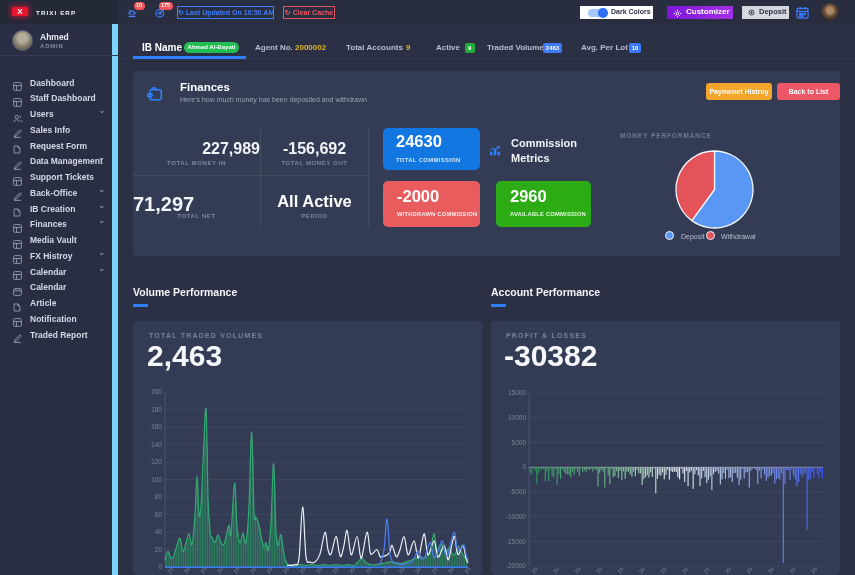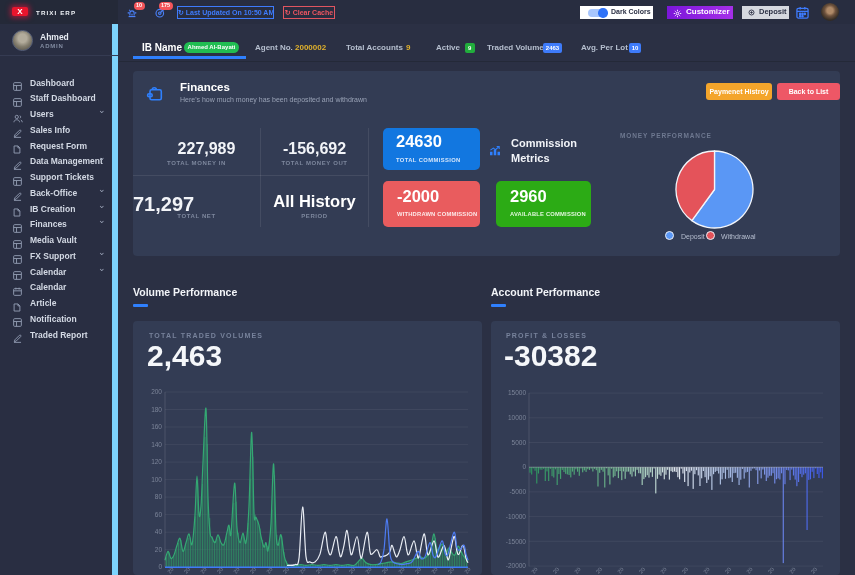--- a/index.html
+++ b/index.html
@@ -170,21 +170,21 @@
           <line x1="5.5" y1="5.5" x2="5.5" y2="13"></line>
         </svg></span>
       <span class="ml">Media Vault</span>
     </div>
 <div class="mi" style="top:224.2px">
       <span class="mic"><svg width="9" height="9" viewBox="0 0 14 14" fill="none" stroke="#8f99af" stroke-width="1.5">
           <rect x="1" y="1" width="12" height="12" rx="1.5"></rect>
           <line x1="1" y1="5.5" x2="13" y2="5.5"></line>
           <line x1="5.5" y1="5.5" x2="5.5" y2="13"></line>
         </svg></span>
-      <span class="ml">FX Support</span>
+      <span class="ml">FX Histroy</span>
       <span class="chev">⌄</span>
     </div>
 <div class="mi" style="top:240.0px">
       <span class="mic"><svg width="9" height="9" viewBox="0 0 14 14" fill="none" stroke="#8f99af" stroke-width="1.5">
           <rect x="1" y="1" width="12" height="12" rx="1.5"></rect>
           <line x1="1" y1="5.5" x2="13" y2="5.5"></line>
           <line x1="5.5" y1="5.5" x2="5.5" y2="13"></line>
         </svg></span>
       <span class="ml">Calendar</span>
       <span class="chev">⌄</span>
@@ -249,27 +249,27 @@
   </svg>
 <div class="abs" style="left:180px;top:81px;font-size:11.5px;font-weight:bold;color:#fff;">Finances</div>
 <div class="abs" style="left:180px;top:96px;font-size:7px;color:#99a2b6;">Here's how much money has been deposited and withdrawn</div>
 <div class="abs" style="left:706px;top:83px;width:66px;height:17px;background:#f4a52b;border-radius:3px;color:#fff;font-size:7px;font-weight:bold;text-align:center;line-height:17px;">Paymenet Histroy</div>
 <div class="abs" style="left:777px;top:83px;width:63px;height:17px;background:#ee5766;border-radius:3px;color:#fff;font-size:7px;font-weight:bold;text-align:center;line-height:17px;">Back to List</div>
 
 <div class="abs" style="left:260px;top:128px;width:1px;height:99px;background:rgba(255,255,255,0.085);"></div>
 <div class="abs" style="left:368px;top:128px;width:1px;height:99px;background:rgba(255,255,255,0.085);"></div>
 <div class="abs" style="left:133px;top:175px;width:235px;height:1px;background:rgba(255,255,255,0.085);"></div>
 
-<div class="abs" style="left:133px;top:140px;width:127px;text-align:center;font-size:16px;font-weight:bold;color:#f2f4f8;padding-left:20px;">227,989</div>
+<div class="abs" style="left:133px;top:140px;width:127px;text-align:right;font-size:16px;font-weight:bold;color:#f2f4f8;padding-left:20px;">227,989</div>
 <div class="abs cap" style="left:133px;top:159.5px;width:127px;text-align:center;font-size:6px;">TOTAL MONEY IN</div>
 <div class="abs" style="left:261px;top:140px;width:107px;text-align:center;font-size:16px;font-weight:bold;color:#f2f4f8;">-156,692</div>
 <div class="abs cap" style="left:261px;top:159.5px;width:107px;text-align:center;font-size:6px;">TOTAL MONEY OUT</div>
 <div class="abs" style="left:133px;top:193px;width:127px;text-align:left;font-size:20px;font-weight:bold;color:#f2f4f8;">71,297</div>
 <div class="abs cap" style="left:133px;top:212.5px;width:127px;text-align:center;font-size:6px;">TOTAL NET</div>
-<div class="abs" style="left:261px;top:192px;width:107px;text-align:center;font-size:16.5px;font-weight:bold;color:#fff;">All History</div>
+<div class="abs" style="left:261px;top:192px;width:107px;text-align:center;font-size:16.5px;font-weight:bold;color:#fff;">All Active</div>
 <div class="abs cap" style="left:261px;top:212.5px;width:107px;text-align:center;font-size:6px;">PERIOD</div>
 
 <div class="abs" style="left:383px;top:128px;width:97px;height:42px;background:#1277e0;border-radius:5px;"></div>
 <div class="abs" style="left:396px;top:132px;font-size:16.5px;font-weight:bold;color:#fff;">24630</div>
 <div class="abs" style="left:396px;top:156.5px;font-size:5.8px;font-weight:bold;color:#d5e6fb;letter-spacing:0.4px;">TOTAL COMMISSION</div>
 
 <svg class="abs" style="left:489px;top:146px" width="12" height="10" viewBox="0 0 14 12">
     <path d="M1 11 h12 v-4 h-3 v4 M5.5 11 V4.5 h3 V11 M1 11 V7 h3 v4" fill="#2f80fe"></path>
     <path d="M1.5 5 L5 2.5 L7.5 4.5 L11.5 1" stroke="#2f80fe" stroke-width="1.3" fill="none"></path>
     <path d="M9 0.5 h3 v3" stroke="#2f80fe" stroke-width="1.3" fill="none"></path>

